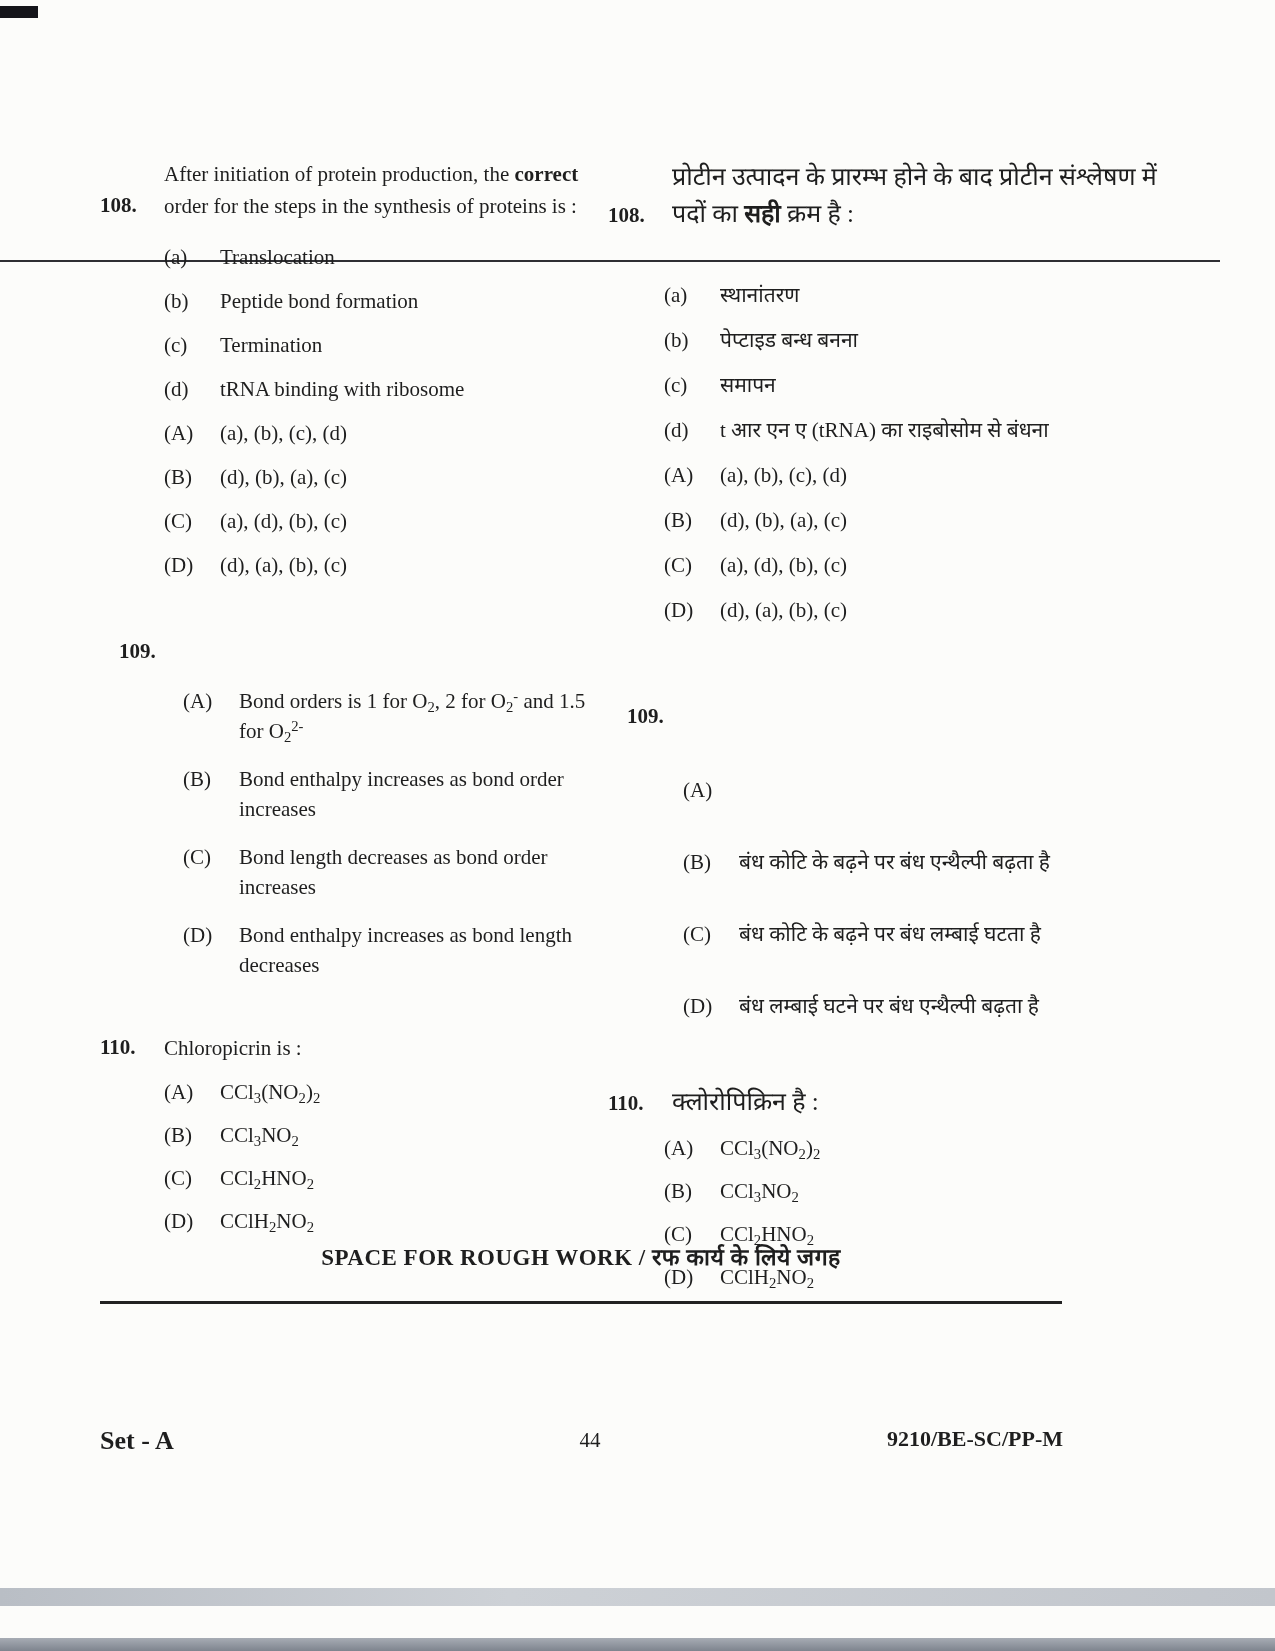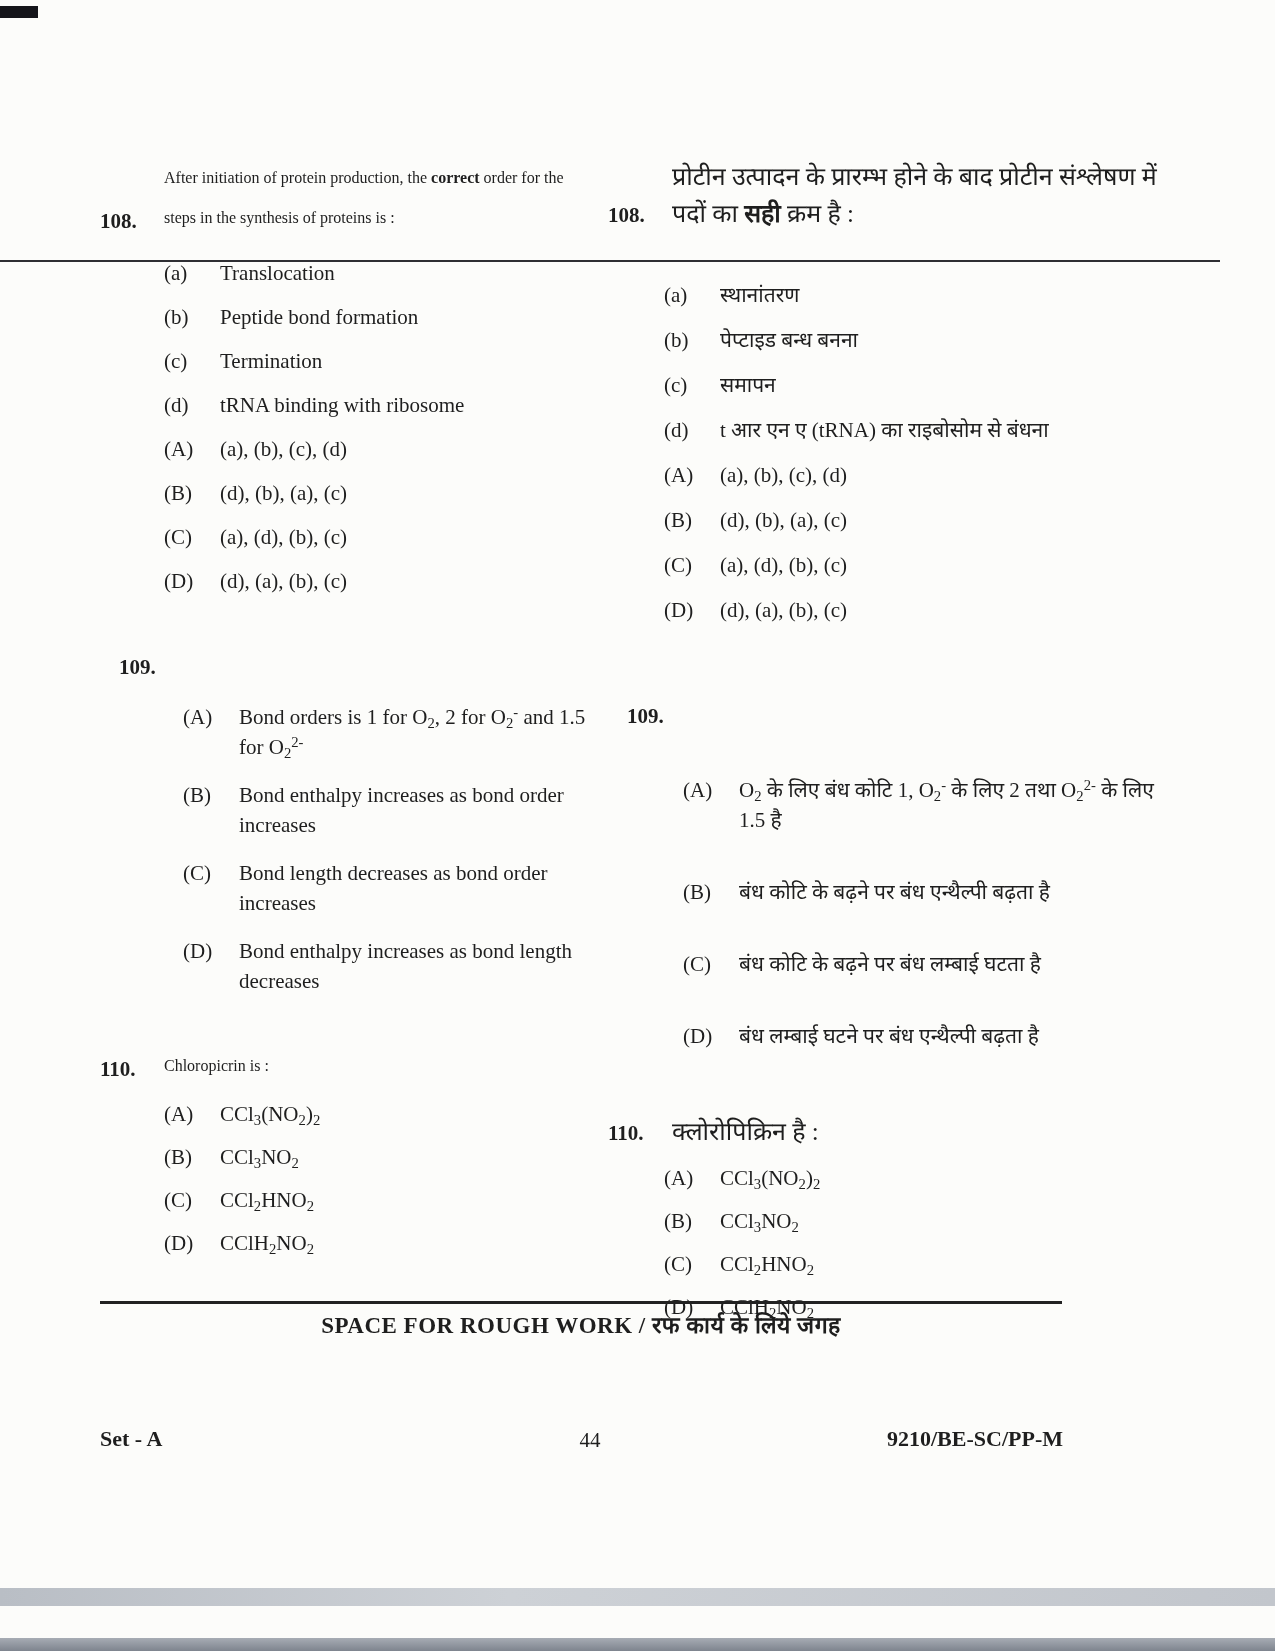--- a/index.html
+++ b/index.html
@@ -14,21 +14,21 @@
   }
   .corner-mark { position:absolute; left:0; top:6px; width:38px; height:12px; background:#15151a; }
   .rule-top { position:absolute; left:0; top:260px; width:1220px; height:2px; background:#2f2f33; }
 
   .col { position:absolute; top:158px; }
   .col-en { left:100px; width:498px; }
   .col-hi { left:608px; width:572px; }
 
   .q-head { display:flex; align-items:flex-end; }
   .q-num { flex:0 0 64px; font-weight:bold; font-size:21px; line-height:34px; }
-  .q-text { flex:1; font-size:16px; line-height:40px; }
+  .q-text { flex:1; font-size:21px; line-height:32px; }
   .col-hi .q-text { font-size:25px; line-height:37px; }
 
   .opt { display:flex; align-items:flex-start; font-size:21px; line-height:30px; }
   .col-en .opt { padding-left:64px; margin-top:14px; }
   .col-hi .opt { padding-left:56px; margin-top:15px; }
   .opt-lab { flex:0 0 56px; }
   .opt-txt { flex:1; }
 
   .col-en .steps { margin-top:20px; }
   .col-hi .steps { margin-top:48px; }
@@ -43,25 +43,25 @@
   .col-hi .q110.col-q { margin-top:62px; }
   .q110 .opt { margin-top:13px; }
   .q110 .opts { margin-top:8px; }
 
   sub { font-size:0.7em; vertical-align:-0.25em; line-height:0; }
   sup { font-size:0.7em; vertical-align:0.5em; line-height:0; }
   b { font-weight:bold; }
 
   .rough-rule { position:absolute; left:100px; top:1301px; width:962px; height:3px; background:#222; }
   .rough-label {
-    position:absolute; left:100px; top:1308px; width:962px;
+    position:absolute; left:100px; top:1240px; width:962px;
     text-align:center; font-weight:bold; font-size:23px; letter-spacing:0.5px;
   }
 
-  .footer-set  { position:absolute; left:100px;  top:1426px; font-weight:bold; font-size:22px; }
+  .footer-set  { position:absolute; left:100px;  top:1426px; font-weight:bold; font-size:26px; }
   .footer-page { position:absolute; left:560px;  top:1428px; width:60px; text-align:center; font-size:21px; }
   .footer-code { position:absolute; right:212px; top:1426px; font-weight:bold; font-size:22px; }
 
   .scan-band-1 { position:absolute; left:0; top:1588px; width:100%; height:18px;
                  background:linear-gradient(90deg,#b9bec5,#cdd1d6 40%,#c2c6cc); }
   .scan-band-2 { position:absolute; left:0; top:1638px; width:100%; height:13px;
                  background:linear-gradient(180deg,#a7acb4,#7e848e); }
 </style>
 </head>
 <body>
@@ -210,21 +210,20 @@
     </div>
   </section>
 
   <section class="col-q q109">
     <div class="q-head">
       <span class="q-num">109.</span>
     </div>
     <div class="opts">
       <div class="opt">
         <span class="opt-lab">(A)</span>
-        <span class="opt-txt">O<sub>2</sub> के लिए बंध कोटि 1, O<sub>2</sub><sup>-</sup> के लिए 2 तथा O<sub>2</sub><sup>2-</sup> के लिए 1.5 है</span>
       </div>
       <div class="opt">
         <span class="opt-lab">(B)</span>
         <span class="opt-txt">बंध कोटि के बढ़ने पर बंध एन्थैल्पी बढ़ता है</span>
       </div>
       <div class="opt">
         <span class="opt-lab">(C)</span>
         <span class="opt-txt">बंध कोटि के बढ़ने पर बंध लम्बाई घटता है</span>
       </div>
       <div class="opt">

